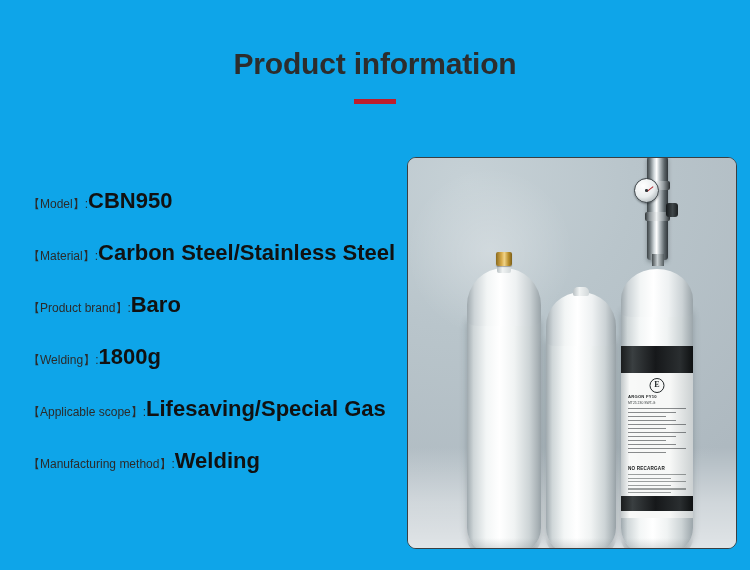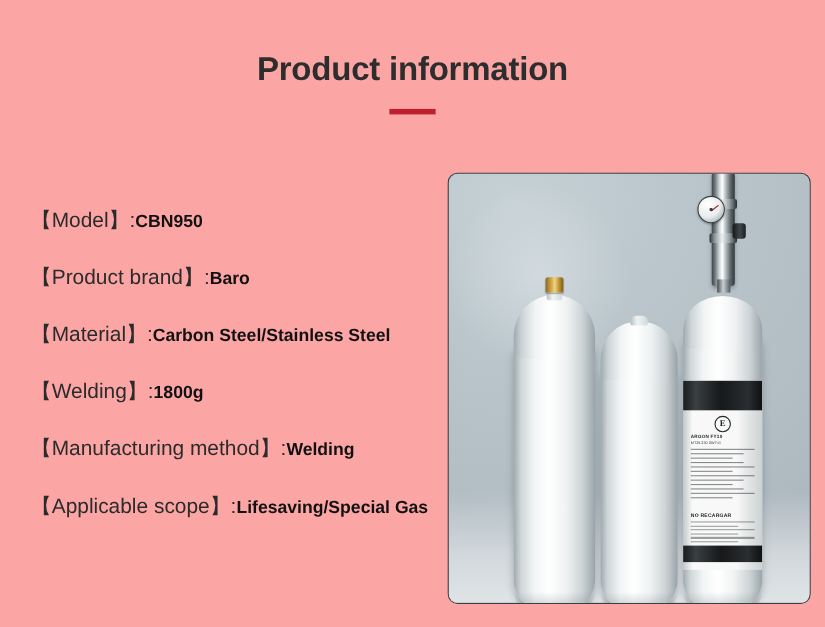--- a/index.html
+++ b/index.html
@@ -12,21 +12,21 @@
     height: 570px;
     overflow: hidden;
     font-family: "Liberation Sans", sans-serif;
     -webkit-font-smoothing: antialiased;
   }
 
   .page {
     position: relative;
     width: 750px;
     height: 570px;
-    background: #fca5a5;
+    background: #0ea5e9;
   }
 
   
   .header {
     position: absolute;
     top: 46px;
     left: 0;
     width: 750px;
     text-align: center;
   }
@@ -53,26 +53,26 @@
     top: 190px;
     width: 370px;
   }
   .spec-row {
     height: 52px;
     line-height: 22px;
     white-space: nowrap;
     color: #1f1f1f;
   }
   .spec-label {
-    font-size: 19px;
+    font-size: 12px;
     font-weight: normal;
     color: #2b2b2b;
   }
   .spec-value {
-    font-size: 16px;
+    font-size: 22px;
     font-weight: bold;
     color: #111111;
   }
 
   
   .photo-frame {
     position: absolute;
     left: 407px;
     top: 157px;
     width: 328px;
@@ -378,37 +378,37 @@
   </div>
 
   <div class="spec-list">
 
     <div class="spec-row">
       <span class="spec-label">【Model】:</span><span class="spec-value">CBN950</span>
     </div>
 
 
     <div class="spec-row">
+      <span class="spec-label">【Material】:</span><span class="spec-value">Carbon Steel/Stainless Steel</span>
+    </div>
+
+    <div class="spec-row">
       <span class="spec-label">【Product brand】:</span><span class="spec-value">Baro</span>
     </div>
 
     <div class="spec-row">
-      <span class="spec-label">【Material】:</span><span class="spec-value">Carbon Steel/Stainless Steel</span>
-    </div>
-
-    <div class="spec-row">
       <span class="spec-label">【Welding】:</span><span class="spec-value">1800g</span>
     </div>
 
     <div class="spec-row">
+      <span class="spec-label">【Applicable scope】:</span><span class="spec-value">Lifesaving/Special Gas</span>
+    </div>
+
+    <div class="spec-row">
       <span class="spec-label">【Manufacturing method】:</span><span class="spec-value">Welding</span>
-    </div>
-
-    <div class="spec-row">
-      <span class="spec-label">【Applicable scope】:</span><span class="spec-value">Lifesaving/Special Gas</span>
     </div>
 
   </div>
 
   <div class="photo-frame">
     <div class="photo-scene">
       <div class="scene-sheen"></div>
       <div class="scene-floor"></div>
 
       <div class="cyl" id="cyl-1">

